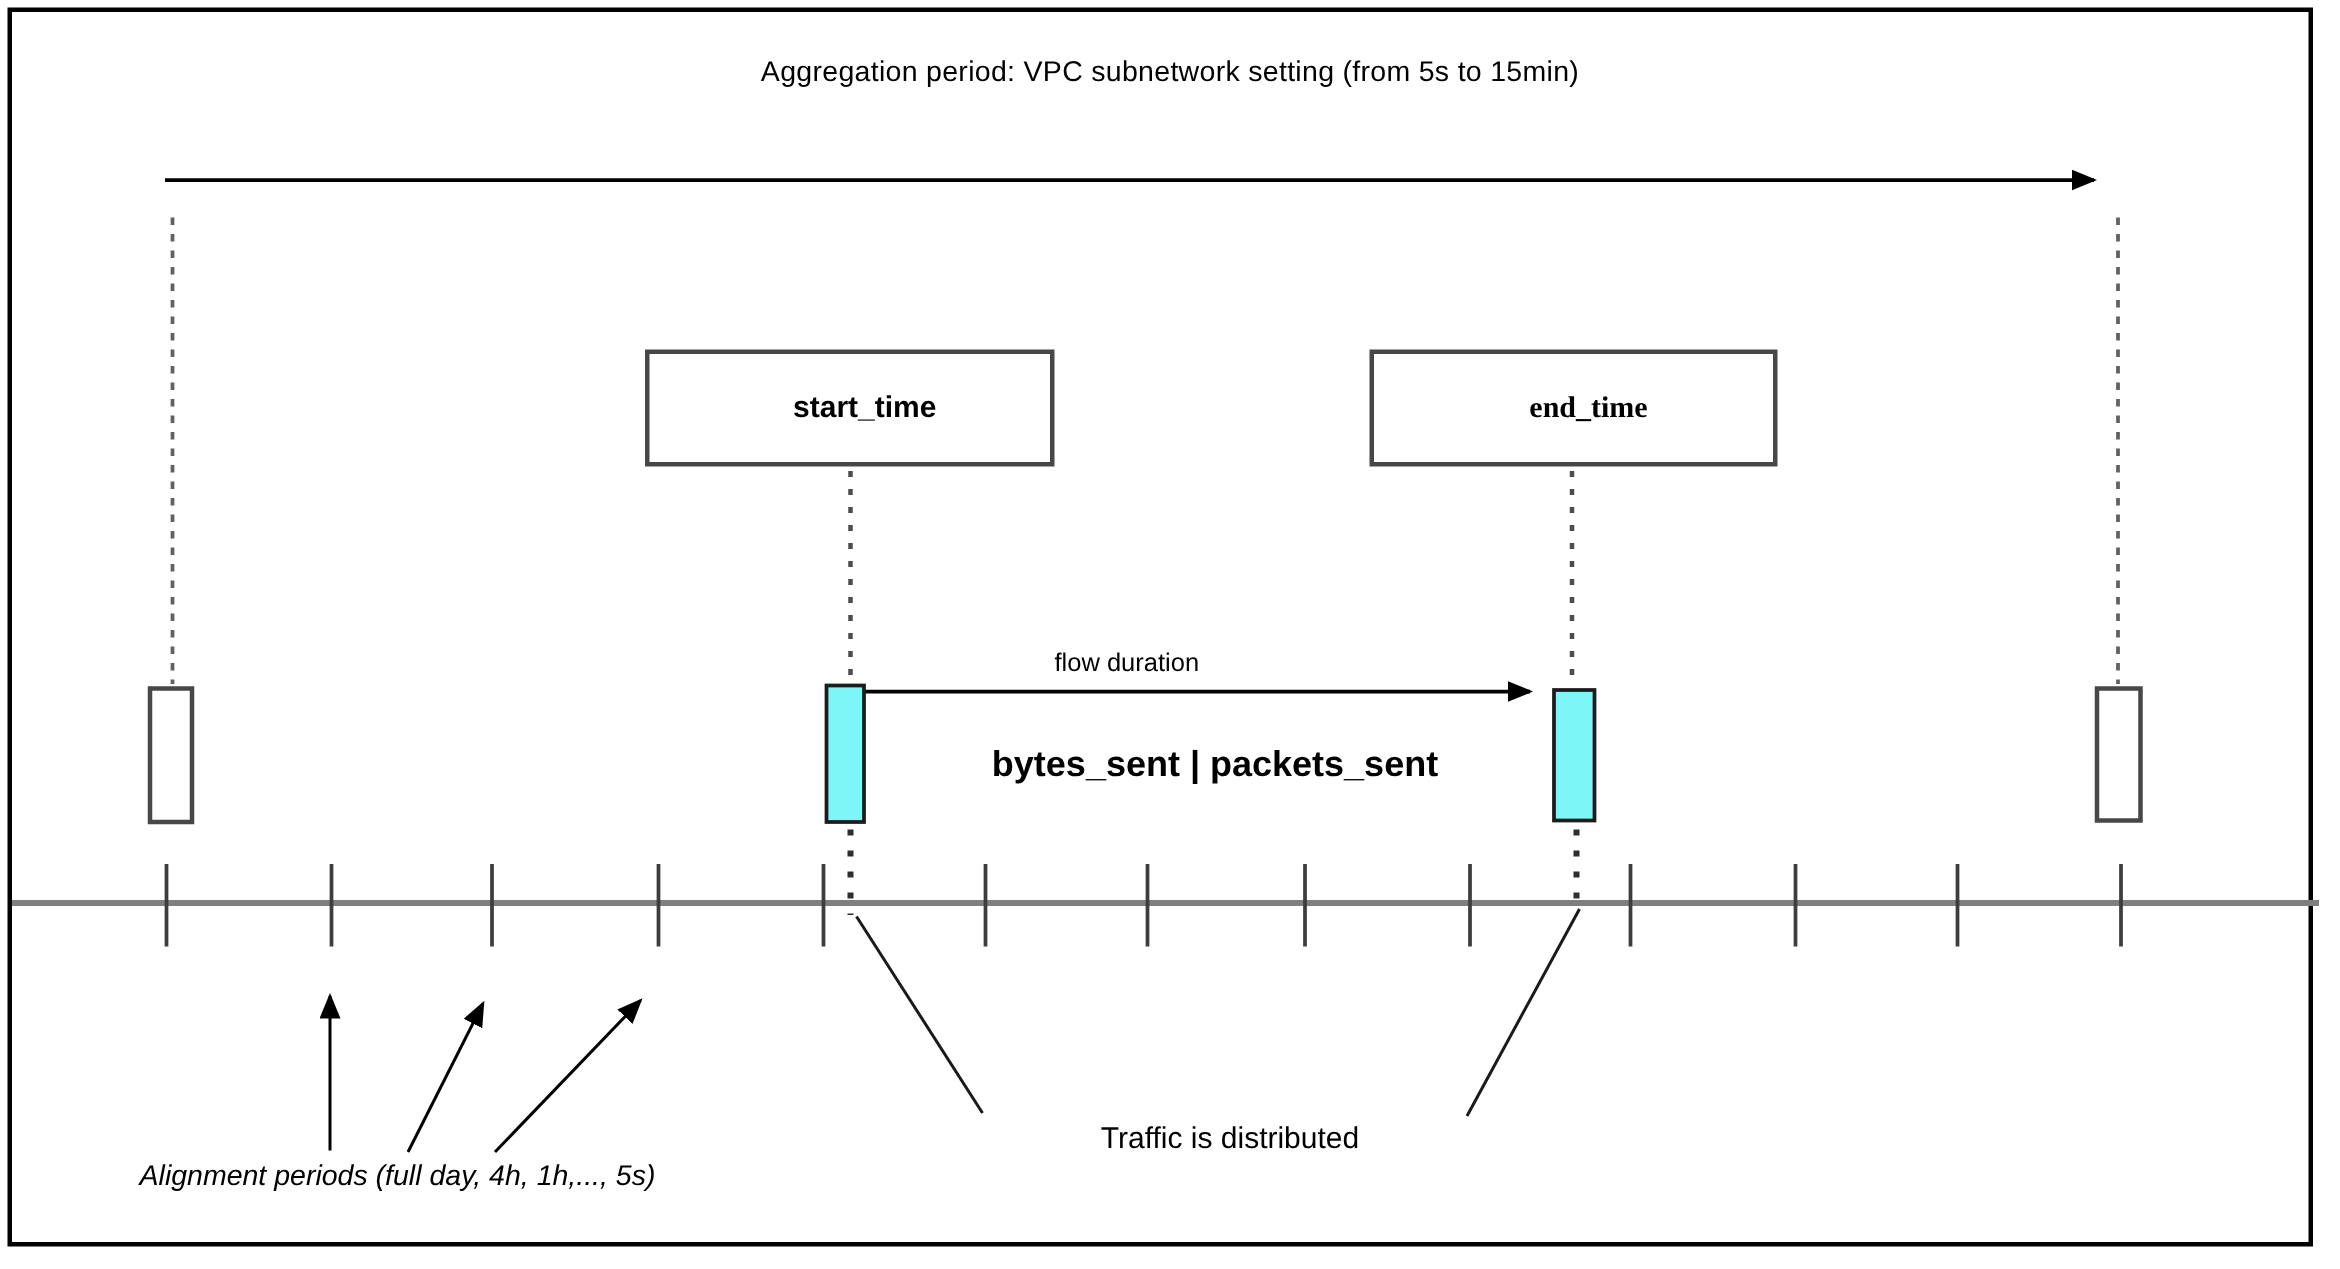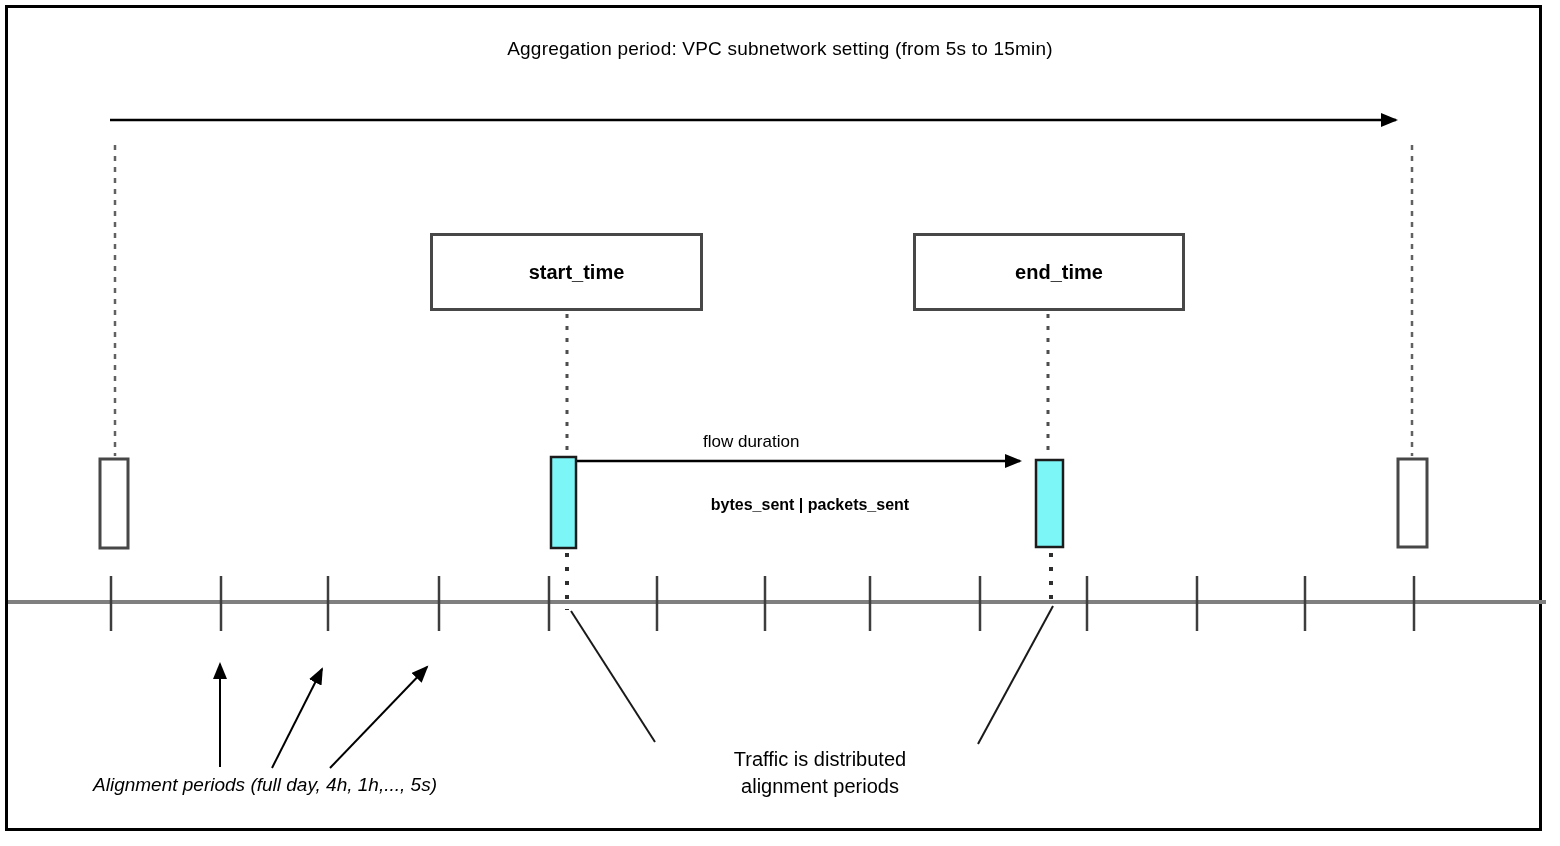--- a/index.html
+++ b/index.html
@@ -33,32 +33,32 @@
     border: 3px solid #474747;
     background: #ffffff;
     display: flex;
     align-items: center;
     justify-content: center;
     font-weight: bold;
     font-size: 20px;
     padding-left: 20px;
   }
   .start-box { left: 430px; top: 233px; width: 273px; height: 78px; }
-  .end-box   { left: 913px; top: 233px; width: 272px; height: 78px; }
+  .end-box   { left: 913px; top: 233px; width: 272px; height: 78px; font-family: Liberation Serif, serif; }
   .flow-duration-label {
     position: absolute;
     left: 703px; top: 432px; width: 200px;
     font-size: 17px;
   }
   .metrics-label {
     position: absolute;
     left: 580px; top: 496px; width: 460px;
     text-align: center;
     font-weight: bold;
-    font-size: 16px;
+    font-size: 24px;
   }
   .alignment-label {
     position: absolute;
     left: 35px; top: 774px; width: 460px;
     text-align: center;
     font-size: 19px;
     font-style: italic;
   }
   .traffic-note {
     position: absolute;
@@ -137,16 +137,15 @@
   </div>
 
   <div class="flow-duration-label">flow duration</div>
 
   <div class="metrics-label">bytes_sent | packets_sent</div>
 
   <div class="alignment-label">Alignment periods (full day, 4h, 1h,..., 5s)</div>
 
   <div class="traffic-note">
     <div>Traffic is distributed</div>
-    <div>alignment periods</div>
   </div>
 
 </div>
 
 </body></html>

